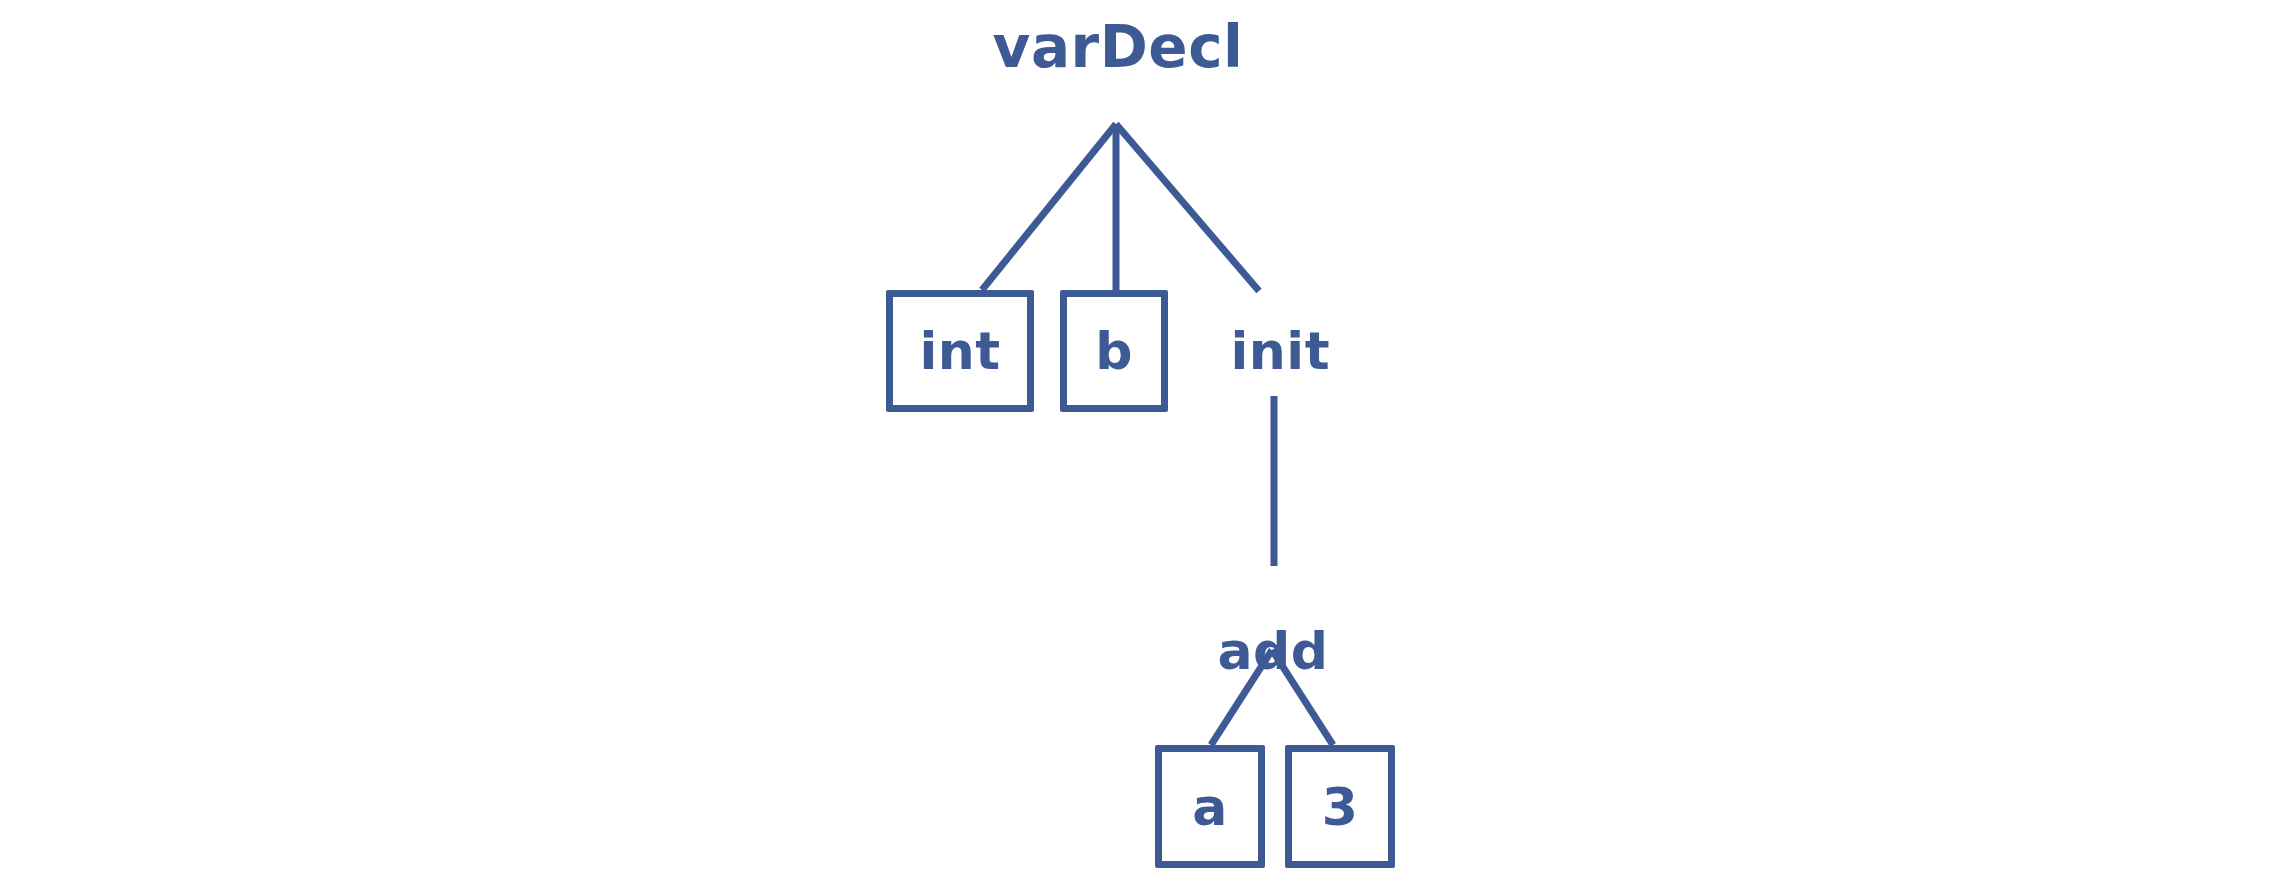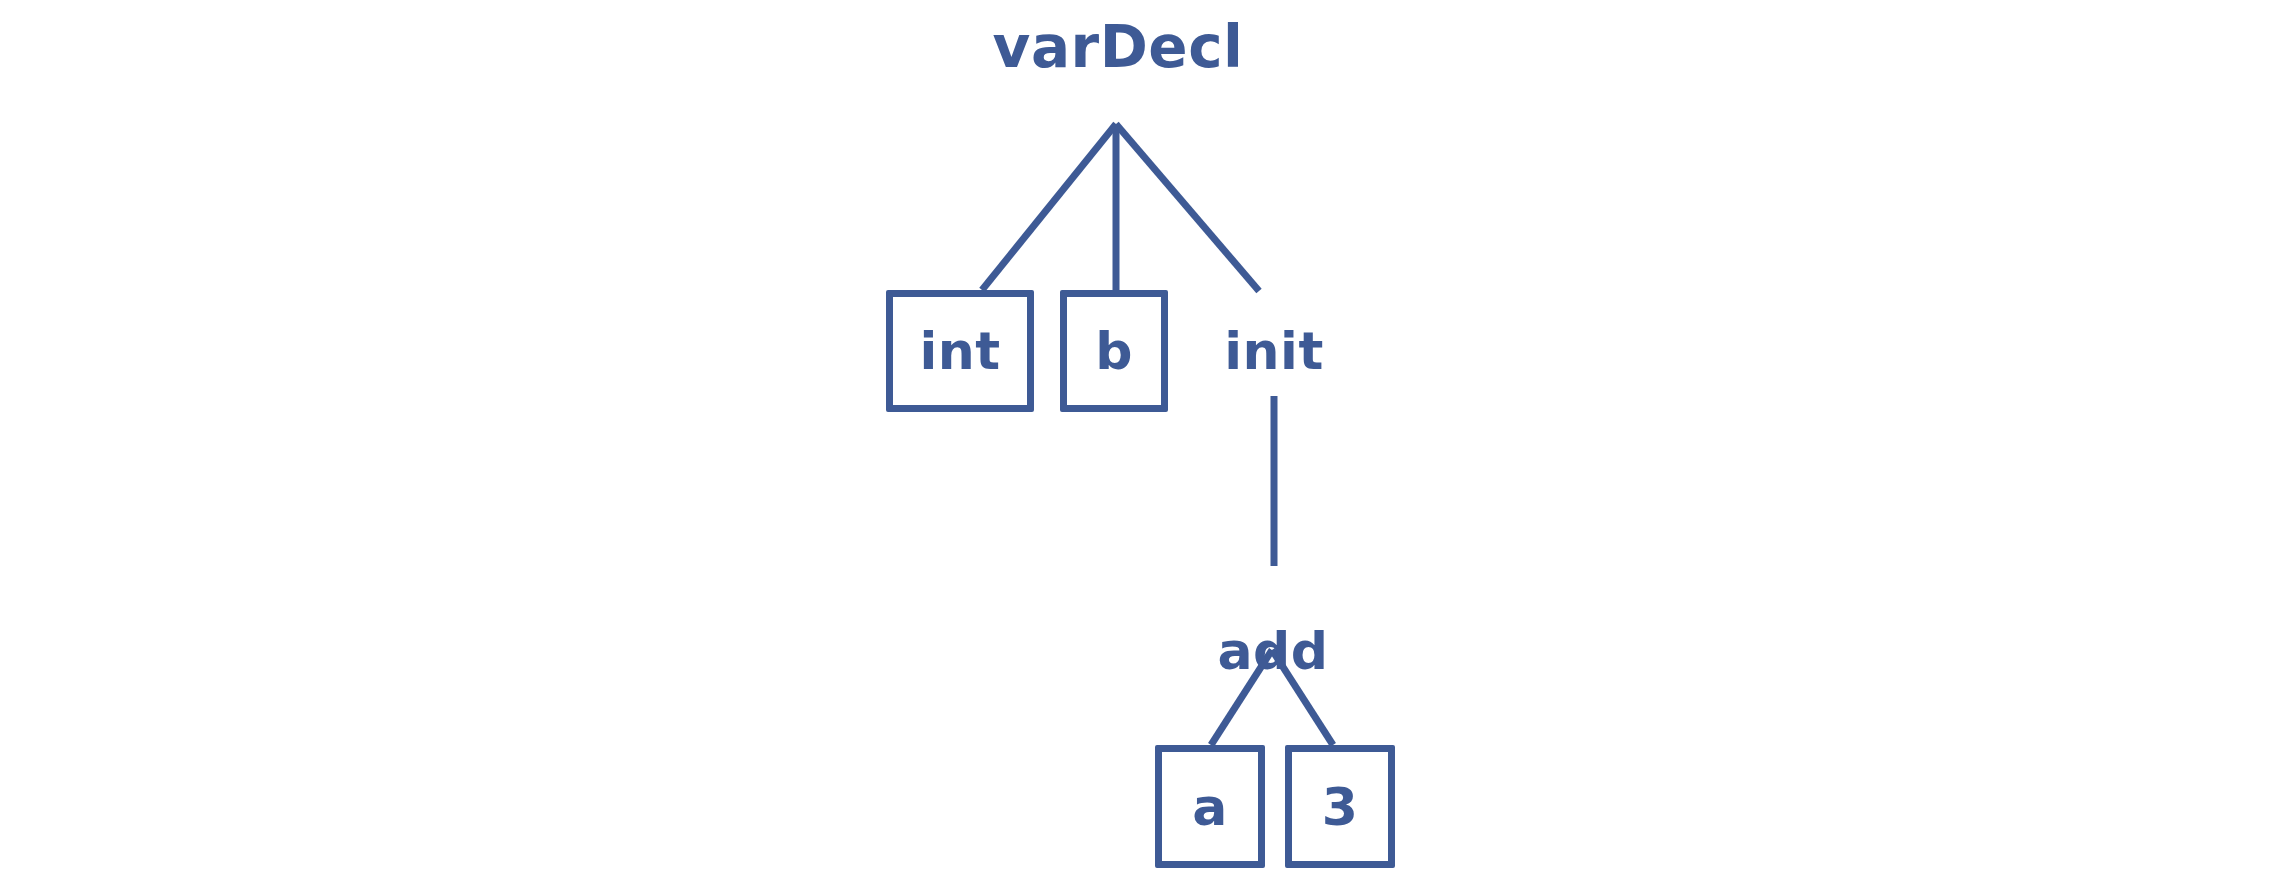--- a/index.html
+++ b/index.html
@@ -74,21 +74,21 @@
   </div>
 
   <div class="node boxed" id="node-int" style="left: 886px; top: 290px; width: 148px; height: 122px; font-size: 52px; color: rgb(62, 90, 149); border-color: rgb(62, 90, 149); border-width: 7px;">
     <span class="node-label">int</span>
   </div>
 
   <div class="node boxed" id="node-b" style="left: 1060px; top: 290px; width: 108px; height: 122px; font-size: 52px; color: rgb(62, 90, 149); border-color: rgb(62, 90, 149); border-width: 7px;">
     <span class="node-label">b</span>
   </div>
 
-  <div class="node plain" id="node-init" style="left: 1218px; top: 318px; width: 112px; height: 66px; font-size: 52px; color: rgb(62, 90, 149);">
+  <div class="node plain" id="node-init" style="left: 1218px; top: 318px; width: 112px; height: 66px; font-size: 52px; color: rgb(62, 90, 149); justify-content: flex-end;">
     <span class="node-label">init</span>
   </div>
 
   <div class="node plain" id="node-add" style="left: 1212px; top: 582px; width: 122px; height: 66px; font-size: 52px; color: rgb(62, 90, 149); margin-top: 36px;">
     <span class="node-label">add</span>
   </div>
 
   <div class="node boxed" id="node-a" style="left: 1155px; top: 745px; width: 110px; height: 123px; font-size: 52px; color: rgb(62, 90, 149); border-color: rgb(62, 90, 149); border-width: 7px;">
     <span class="node-label">a</span>
   </div>

